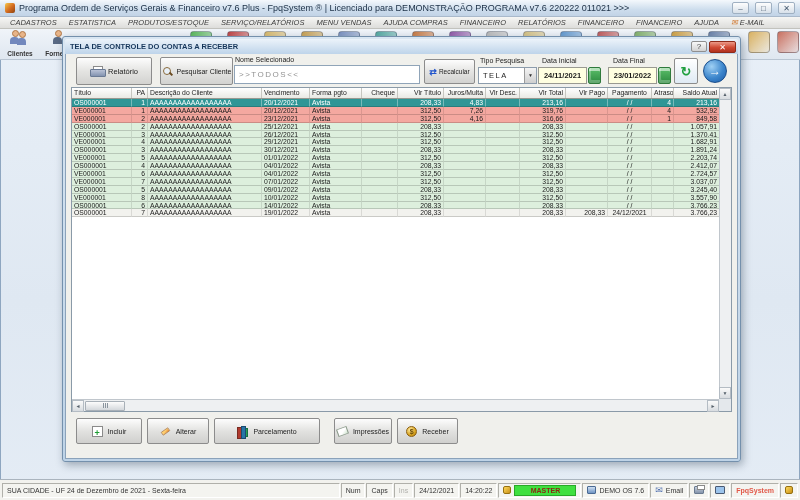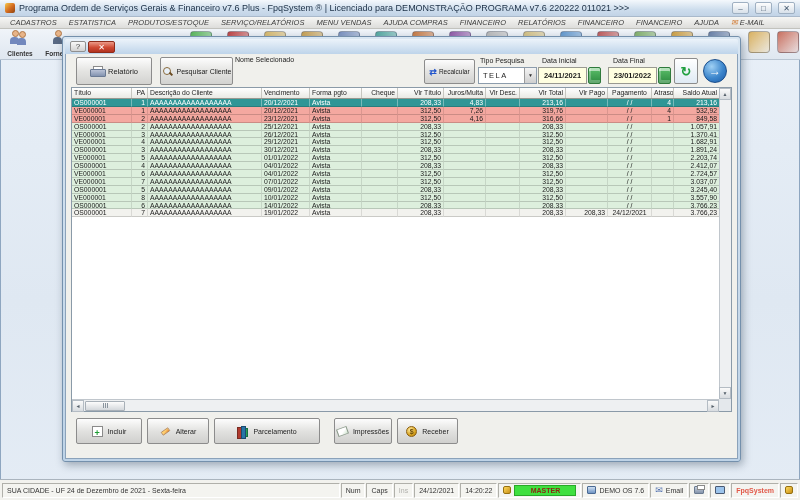--- a/index.html
+++ b/index.html
@@ -232,34 +232,36 @@
         <span class="peek" style="left: 634px; background: linear-gradient(135deg, rgb(128, 176, 104), rgba(255, 255, 255, 0.35) 120%);"></span>
         <span class="peek" style="left: 671px; background: linear-gradient(135deg, rgb(208, 160, 64), rgba(255, 255, 255, 0.35) 120%);"></span>
         <span class="peek" style="left: 708px; background: linear-gradient(135deg, rgb(104, 128, 168), rgba(255, 255, 255, 0.35) 120%);"></span>
         <span class="peek" style="left: 748px; background: linear-gradient(135deg, rgb(216, 176, 96), rgba(255, 255, 255, 0.35) 120%);"></span>
         <span class="peek" style="left: 777px; background: linear-gradient(135deg, rgb(200, 112, 96), rgba(255, 255, 255, 0.35) 120%);"></span>
       </div>
   </div>
 
   <div class="dialog">
     <div class="dlg-titlebar">
+      <span class="dlg-title">TELA DE CONTROLE DO CONTAS A RECEBER</span>
       <span class="dlg-help">?</span>
       <span class="dlg-close">✕</span>
     </div>
     <div class="dlg-body">
 
       <div class="btn b-relatorio">
         <span class="ico-printer"></span>
         <span>Relatório</span>
       </div>
       <div class="btn b-pesquisar">
         <span class="ico-search"></span>
         <span>Pesquisar Cliente</span>
       </div>
       <span class="field-label l-nome">Nome Selecionado</span>
+      <div class="f-nome">&gt;&gt;TODOS&lt;&lt;</div>
       <div class="btn b-recalc">
         <span class="ico-swap">⇄</span>
         <span>Recalcular</span>
       </div>
       <span class="field-label l-tipo">Tipo Pesquisa</span>
       <div class="f-select">
         <span>TELA</span>
         <span class="sel-arrow">▼</span>
       </div>
       <span class="field-label l-dtini">Data Inicial</span>

